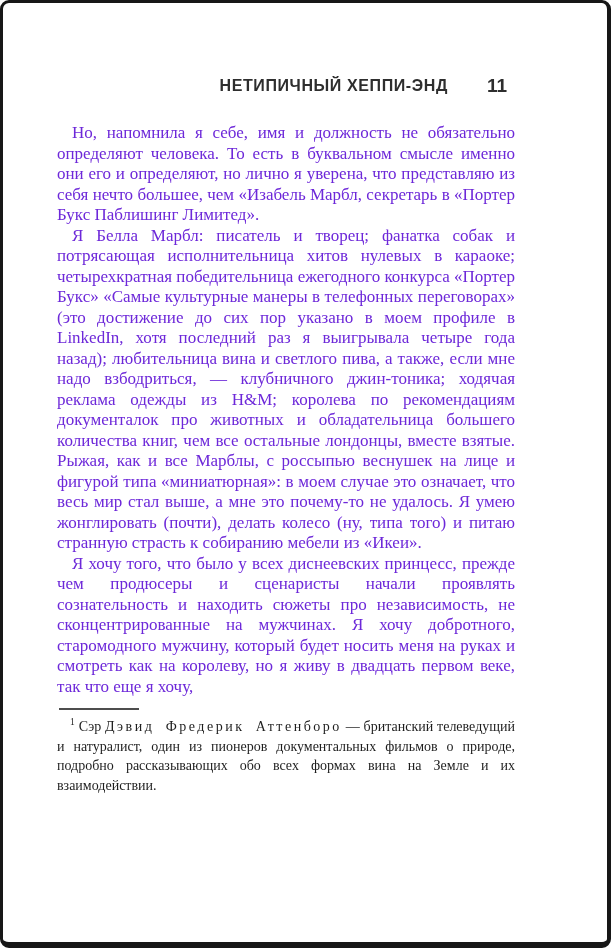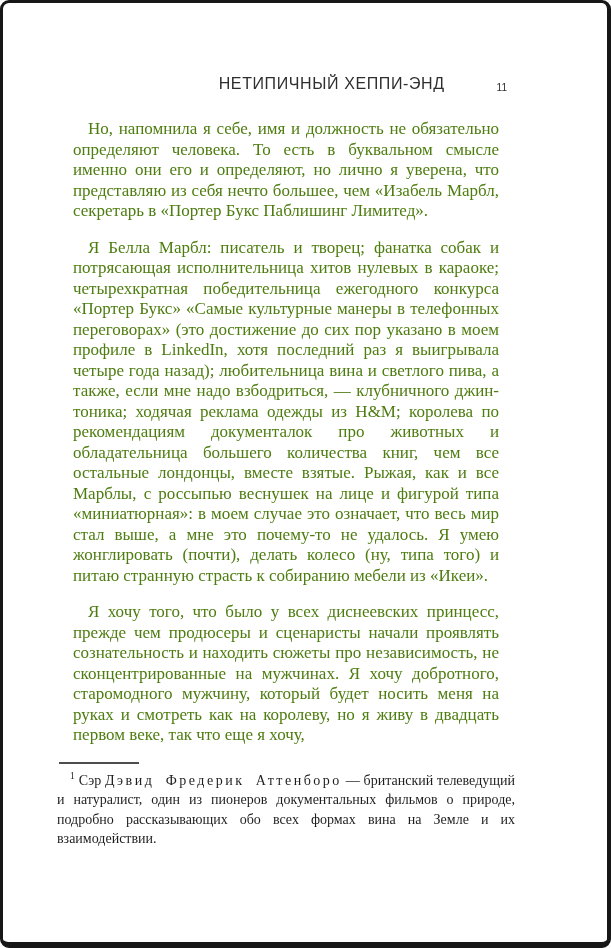--- a/index.html
+++ b/index.html
@@ -21,42 +21,43 @@
   .content {
     box-sizing: border-box;
     width: 100%;
     padding-left: 54px;
     padding-right: 92px;
   }
   .running-head {
     margin-top: 72px;
     display: flex;
     justify-content: flex-end;
-    align-items: flex-end;
-    gap: 52px;
+    align-items: center;
+    gap: 39px;
     padding-right: 8px;
     font-family: "Liberation Sans", sans-serif;
     color: #2e2e2e;
+    font-weight: bold;
   }
   .running-head .title {
     font-size: 16px;
     letter-spacing: 0.6px;
   }
   .running-head .folio {
-    font-size: 10px;
+    font-size: 19px;
     letter-spacing: 0;
   }
   main { margin-top: 26px; }
   p.body-par {
-    margin: 16px;
+    margin: 0;
     text-indent: 15px;
     font-size: 17px;
     line-height: 20.5px;
     text-align: justify;
-    color: #4d7c0f;
+    color: #6d28d9;
     hyphens: auto;
     font-family: Liberation Serif, serif;
     -webkit-hyphens: auto;
   }
   .emph { letter-spacing: 1.8px; }
   p.body-par sup {
     font-size: 11px;
     line-height: 0;
     vertical-align: super;
   }

